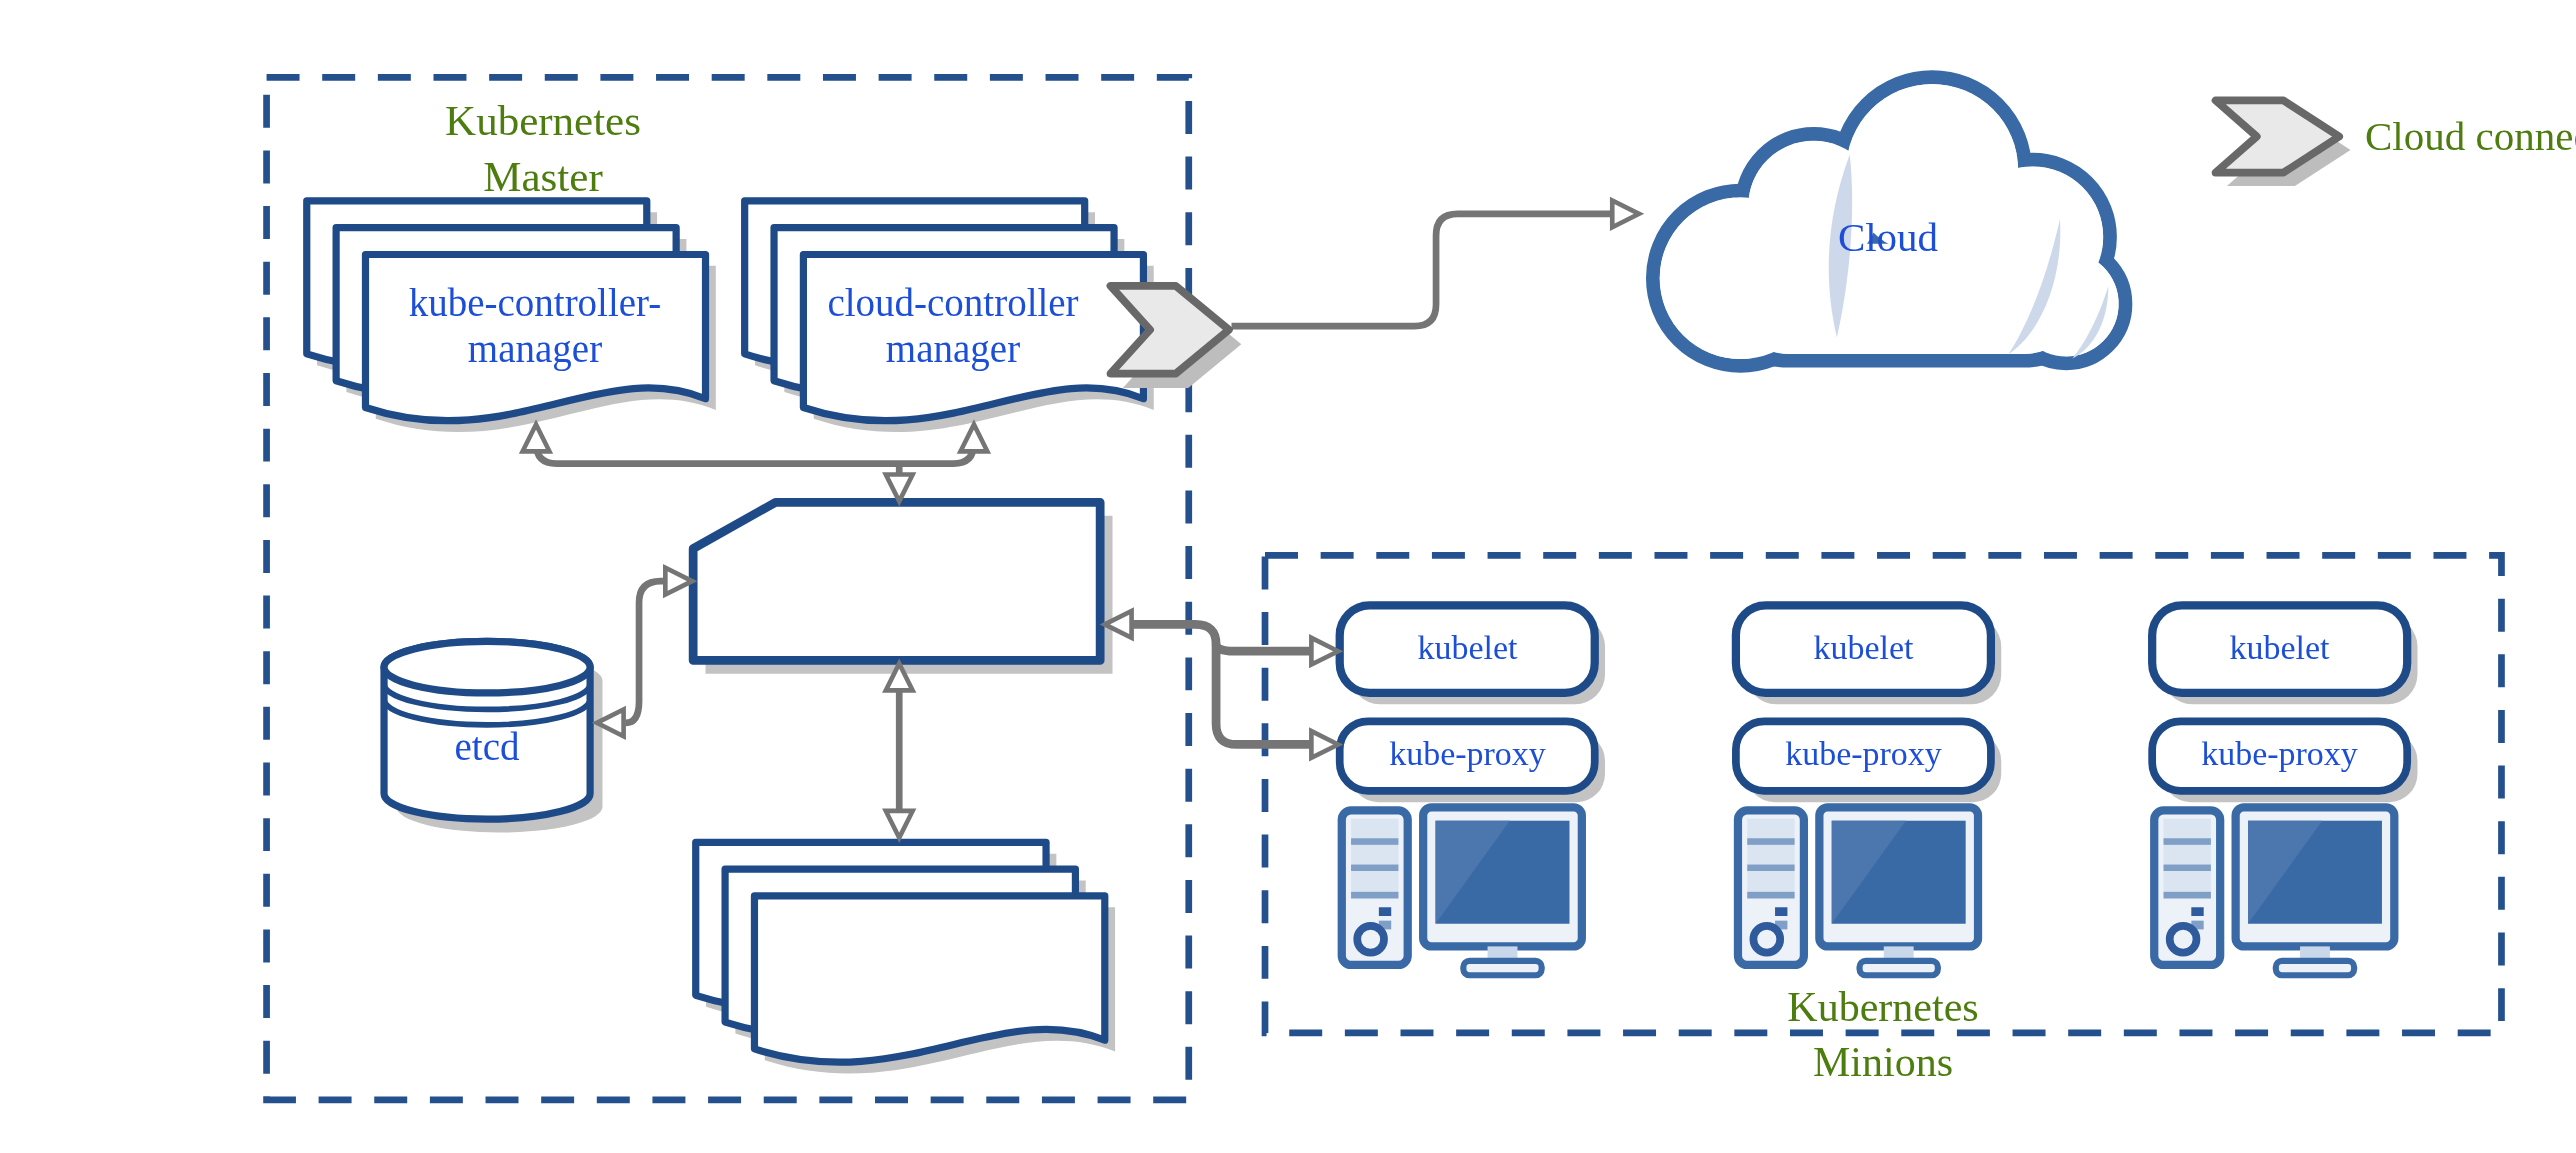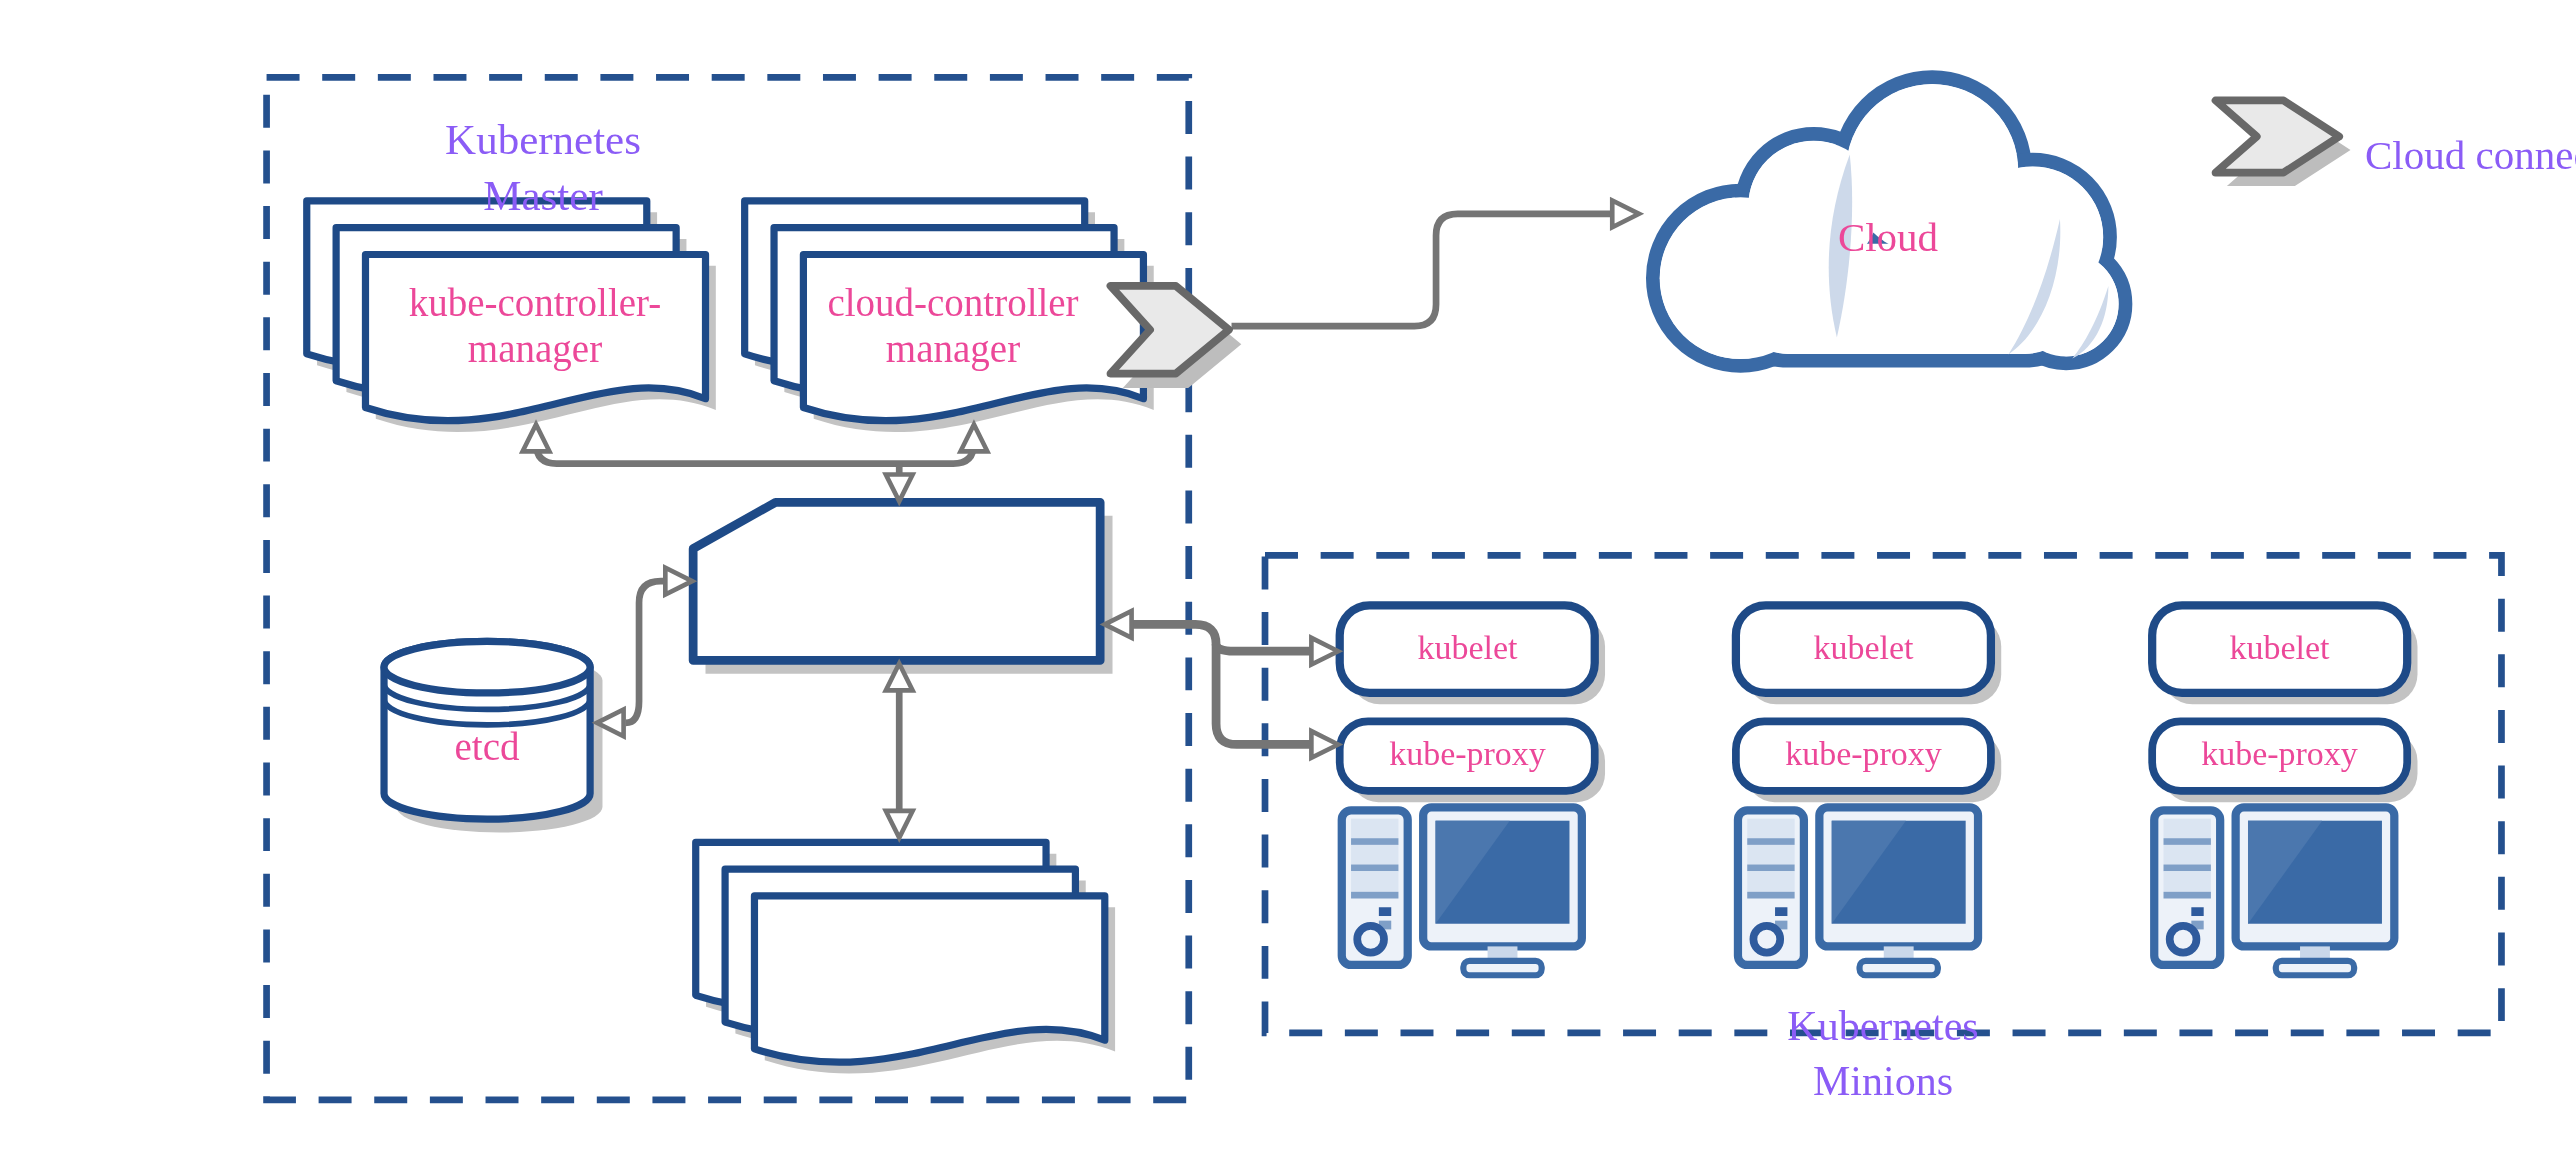--- a/index.html
+++ b/index.html
@@ -1,21 +1,21 @@
 <!DOCTYPE html>
 <html style="font-size:8.2px"><head>
 <meta charset="utf-8">
 <style>
   html,body{margin:0;padding:0;background:#ffffff;}
   #stage{position:relative;width:2665px;height:1153px;background:#ffffff;overflow:hidden;
          font-family:"Liberation Serif","DejaVu Serif",serif;}
   #shapes{position:absolute;left:0;top:0;}
   .lbl{position:absolute;text-align:center;white-space:pre-line;pointer-events:none;}
-  .navy{color:#ec4899;}
-  .gray{color:#8b5cf6;margin-top:19px;}
+  .navy{color:#1d4ed8;}
+  .gray{color:#4d7c0f;}
   .f76{font-size:39px;line-height:1.18;margin-top:16px;}
   .f74{font-size:34px;line-height:1.15;font-family:Liberation Serif, serif;}
   .f82{font-size:42px;line-height:1.32;}
   .f84{font-size:43px;line-height:1.30;}
   .f80{font-size:41px;line-height:1.1;}
   .left{text-align:left;}
 </style>
 </head>
 <body>
 

